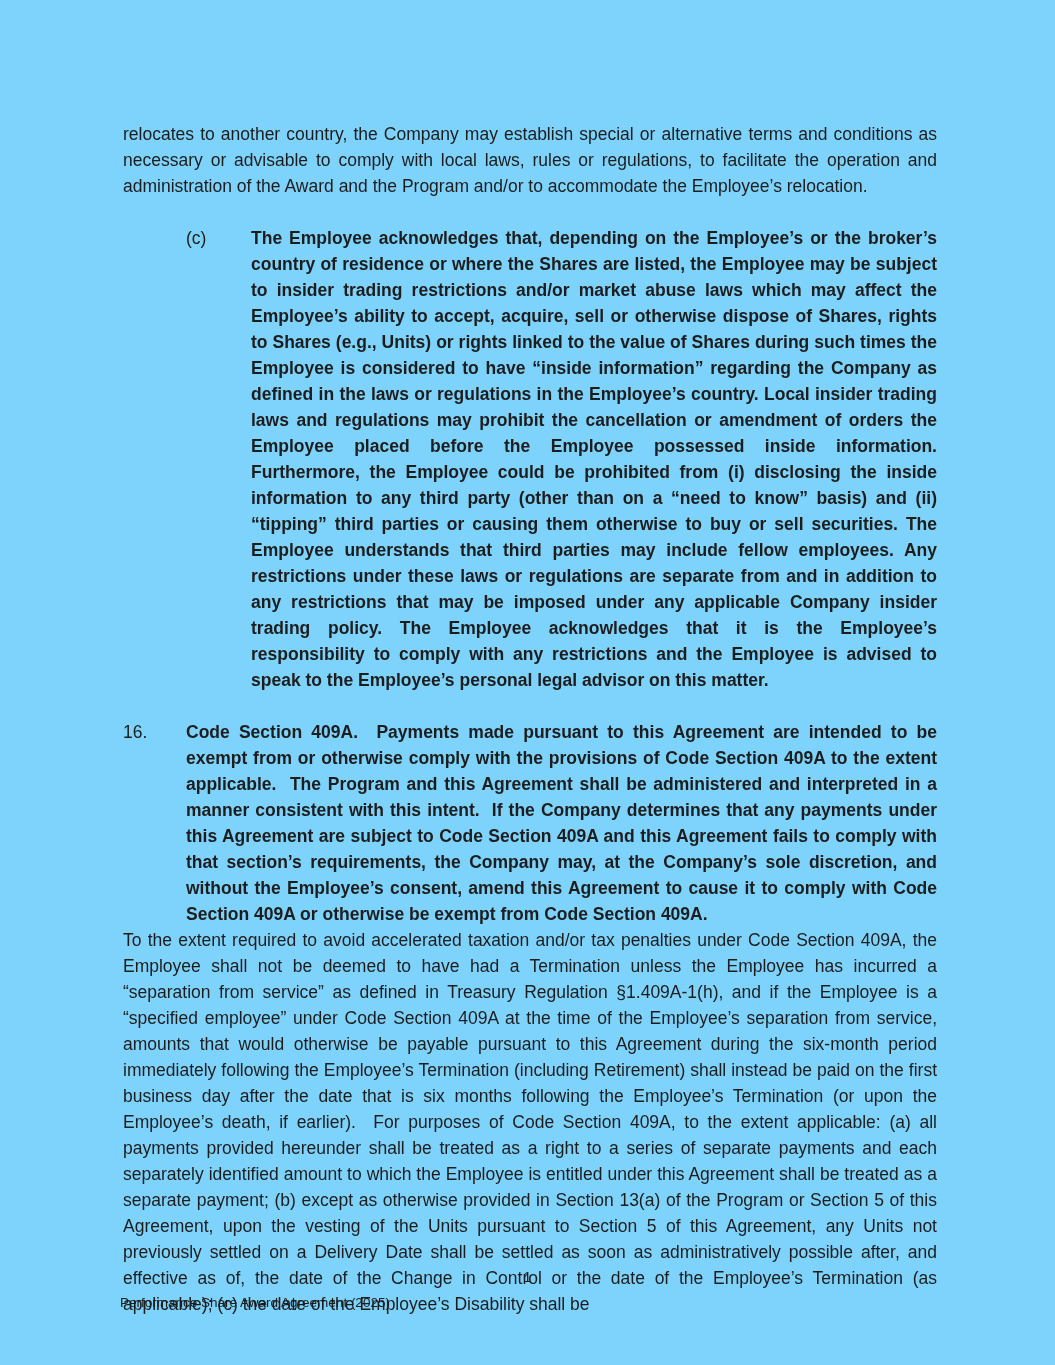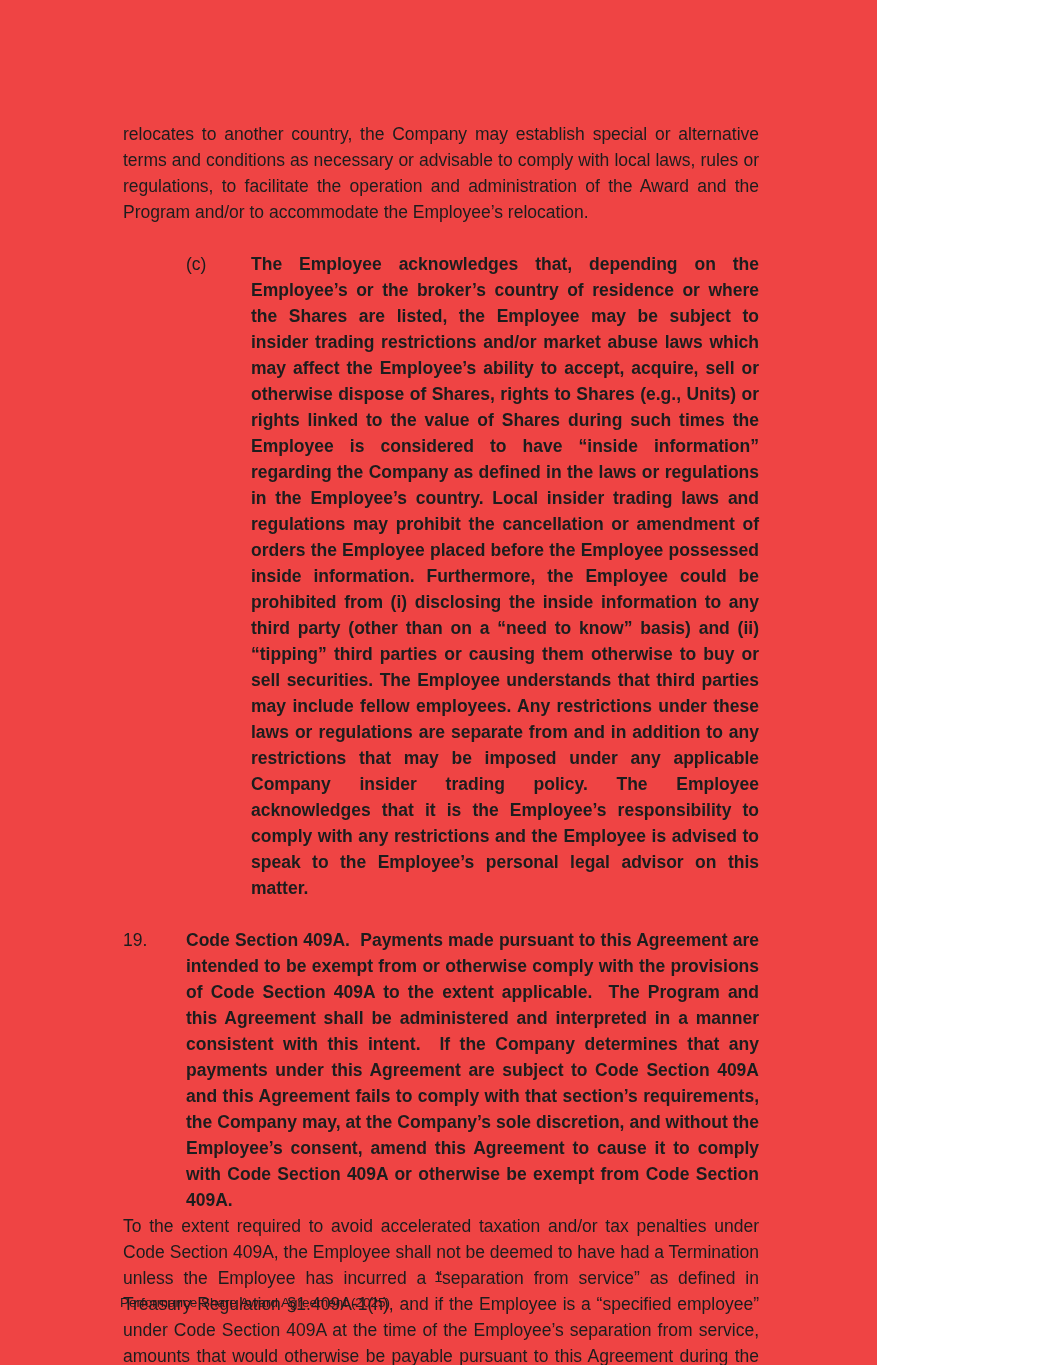--- a/index.html
+++ b/index.html
@@ -2,23 +2,23 @@
 <html><head>
 <meta charset="utf-8">
 <style>
   html, body {
     margin: 0;
     padding: 0;
     background: #ffffff;
   }
   .page {
     position: relative;
-    width: 877px;
+    width: 1055px;
     height: 1365px;
-    background: #ef4444;
+    background: #7dd3fc;
     font-family: "Liberation Sans", "DejaVu Sans", sans-serif;
     font-size: 17.5px;
     line-height: 26px;
     color: #1d1d1d;
     overflow: hidden;
   }
   .content {
     position: absolute;
     left: 123px;
     right: 118px;
@@ -64,21 +64,21 @@
   <div class="content">
 
     <p class="para-cont">relocates to another country, the Company may establish special or alternative terms and conditions as necessary or advisable to comply with local laws, rules or regulations, to facilitate the operation and administration of the Award and the Program and/or to accommodate the Employee’s relocation.</p>
 
     <div class="hang item-c">
       <span class="marker">(c)</span>
       <p class="body">The Employee acknowledges that, depending on the Employee’s or the broker’s country of residence or where the Shares are listed, the Employee may be subject to insider trading restrictions and/or market abuse laws which may affect the Employee’s ability to accept, acquire, sell or otherwise dispose of Shares, rights to Shares (e.g., Units) or rights linked to the value of Shares during such times the Employee is considered to have “inside information” regarding the Company as defined in the laws or regulations in the Employee’s country. Local insider trading laws and regulations may prohibit the cancellation or amendment of orders the Employee placed before the Employee possessed inside information. Furthermore, the Employee could be prohibited from (i) disclosing the inside information to any third party (other than on a “need to know” basis) and (ii) “tipping” third parties or causing them otherwise to buy or sell securities. The Employee understands that third parties may include fellow employees. Any restrictions under these laws or regulations are separate from and in addition to any restrictions that may be imposed under any applicable Company insider trading policy. The Employee acknowledges that it is the Employee’s responsibility to comply with any restrictions and the Employee is advised to speak to the Employee’s personal legal advisor on this matter.</p>
     </div>
 
     <div class="hang item-16">
-      <span class="marker">19.</span>
+      <span class="marker">16.</span>
       <p class="body">Code Section 409A.  Payments made pursuant to this Agreement are intended to be exempt from or otherwise comply with the provisions of Code Section 409A to the extent applicable.  The Program and this Agreement shall be administered and interpreted in a manner consistent with this intent.  If the Company determines that any payments under this Agreement are subject to Code Section 409A and this Agreement fails to comply with that section’s requirements, the Company may, at the Company’s sole discretion, and without the Employee’s consent, amend this Agreement to cause it to comply with Code Section 409A or otherwise be exempt from Code Section 409A.</p>
     </div>
 
     <p class="para-sub">To the extent required to avoid accelerated taxation and/or tax penalties under Code Section 409A, the Employee shall not be deemed to have had a Termination unless the Employee has incurred a “separation from service” as defined in Treasury Regulation §1.409A-1(h), and if the Employee is a “specified employee” under Code Section 409A at the time of the Employee’s separation from service, amounts that would otherwise be payable pursuant to this Agreement during the six-month period immediately following the Employee’s Termination (including Retirement) shall instead be paid on the first business day after the date that is six months following the Employee’s Termination (or upon the Employee’s death, if earlier).  For purposes of Code Section 409A, to the extent applicable: (a) all payments provided hereunder shall be treated as a right to a series of separate payments and each separately identified amount to which the Employee is entitled under this Agreement shall be treated as a separate payment; (b) except as otherwise provided in Section 13(a) of the Program or Section 5 of this Agreement, upon the vesting of the Units pursuant to Section 5 of this Agreement, any Units not previously settled on a Delivery Date shall be settled as soon as administratively possible after, and effective as of, the date of the Change in Control or the date of the Employee’s Termination (as applicable); (c) the date of the Employee’s Disability shall be</p>
 
   </div>
 
   <div class="page-number">1</div>
 
   <div class="footer">Performance Share Award Agreement (2025)</div>

